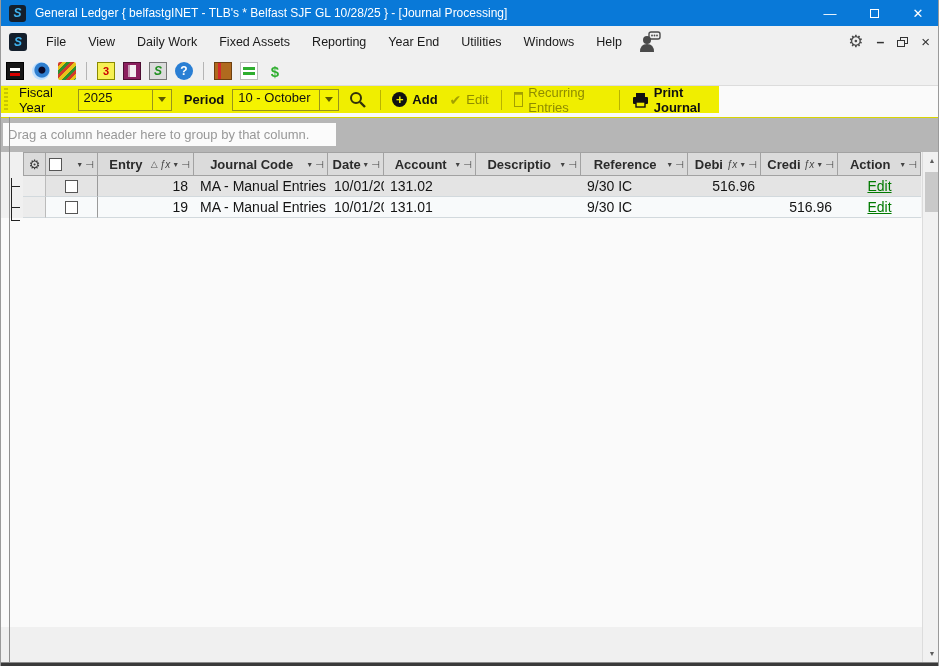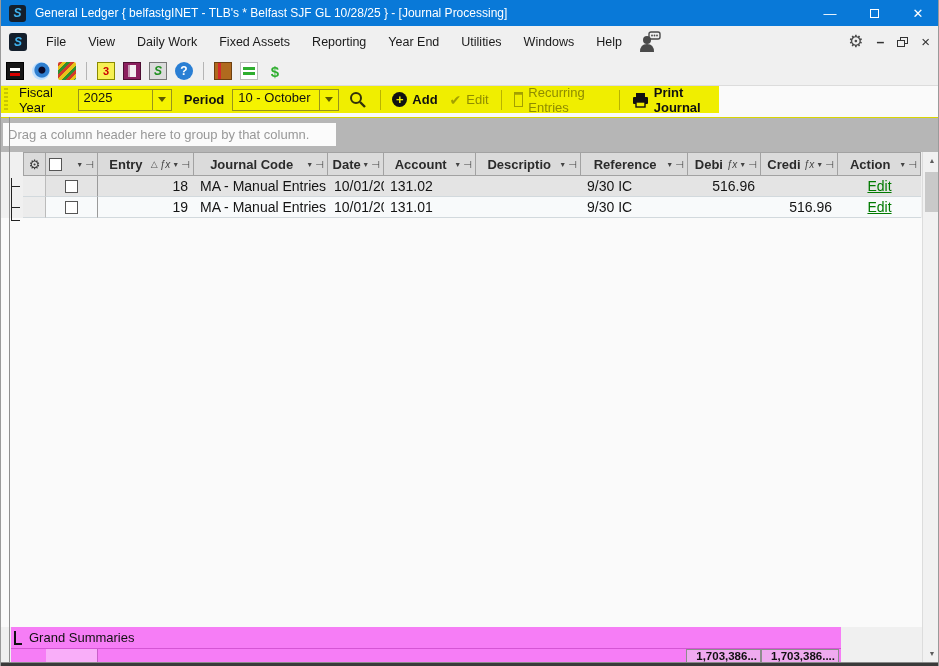--- a/index.html
+++ b/index.html
@@ -405,26 +405,15 @@
         <span class="edit-link">Edit</span>
       </div>
   </div>
 
   <div class="vscroll">
     <div class="vs-arrow vs-up">▲</div>
     <div class="vs-thumb"></div>
     <div class="vs-arrow vs-down">▼</div>
   </div>
 
-  <div class="footer">
-    <div class="f-band1">
-      <span class="f-bracket"></span>
-      <span class="f-title">Grand Summaries</span>
-    </div>
-    <div class="f-band2">
-      <div class="f-cell-empty"></div>
-      <div class="f-total f-debit">1,703,386...</div>
-      <div class="f-total f-credit">1,703,386....</div>
-    </div>
-  </div>
 
   <div class="bottombar"></div>
 </div>
 
 </body></html>

